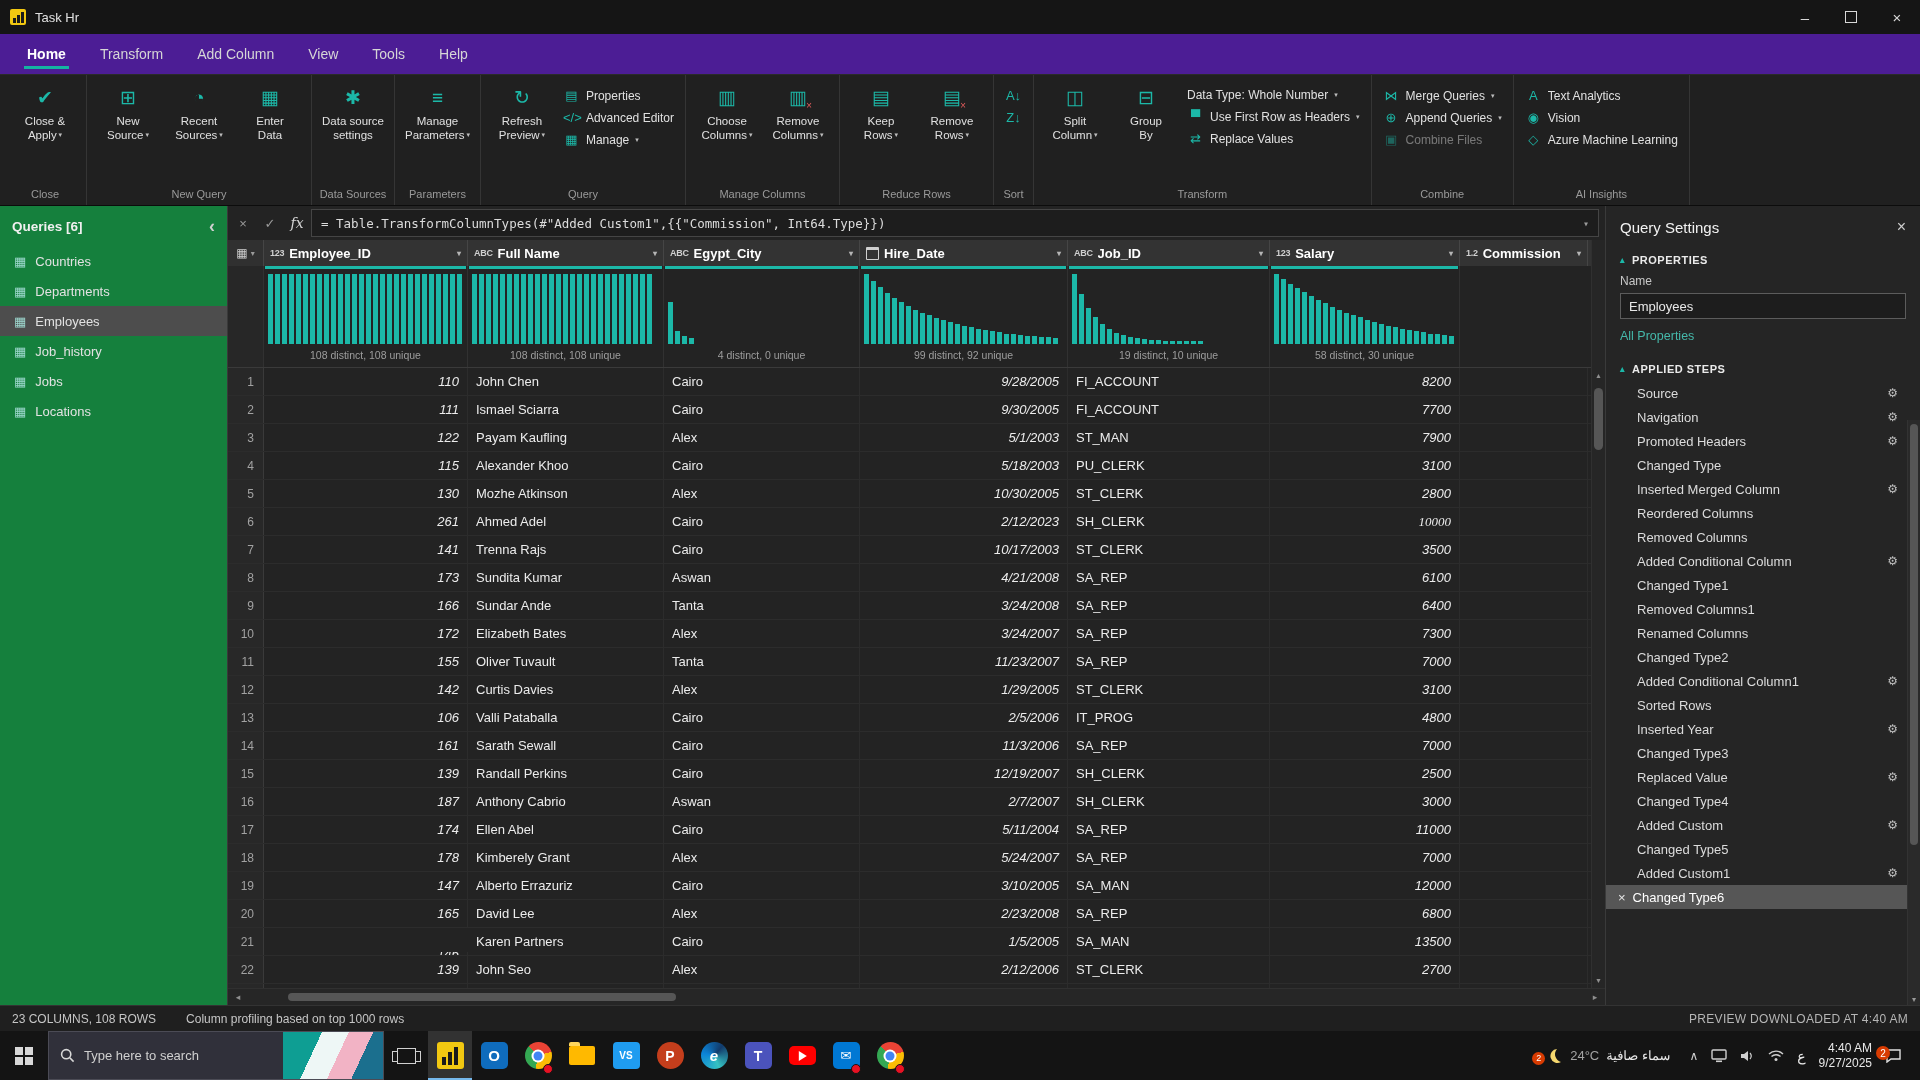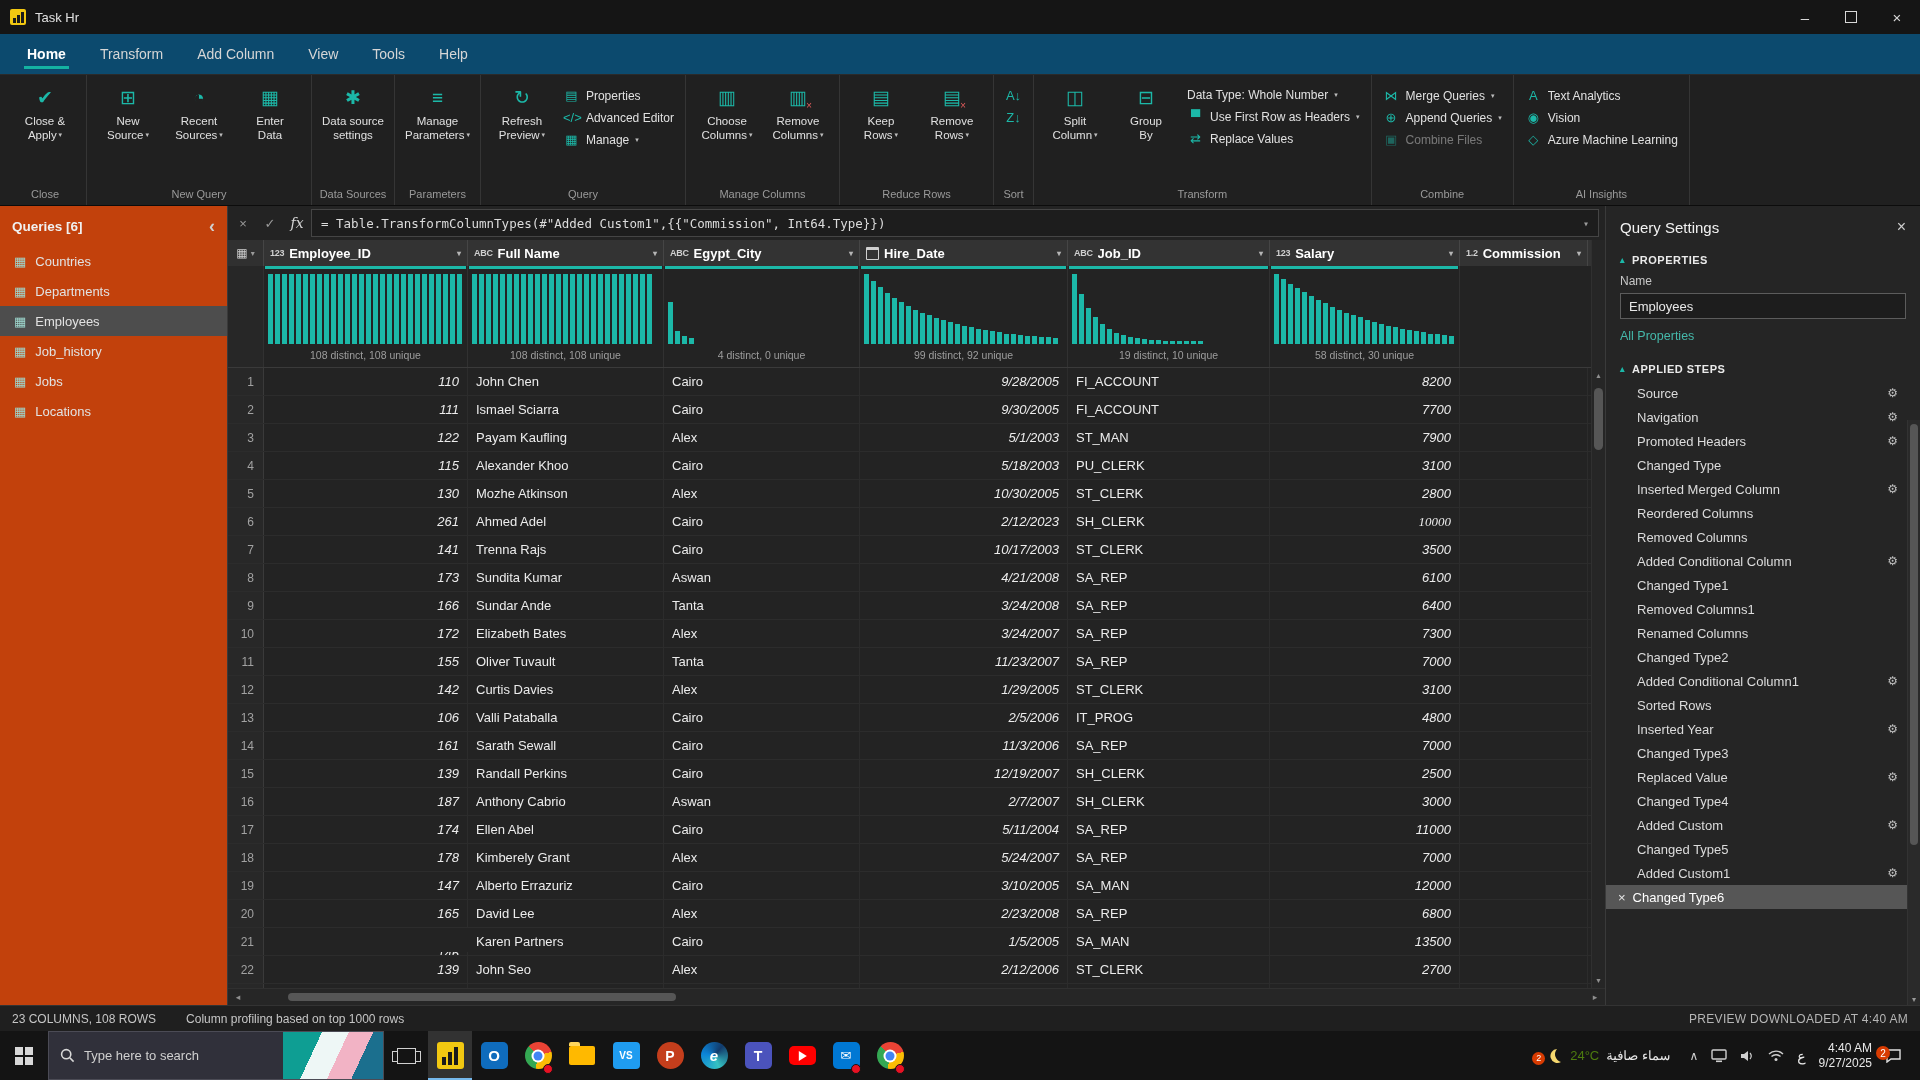--- a/index.html
+++ b/index.html
@@ -10,21 +10,21 @@
   .titlebar{height:34px;background:#151515;display:flex;justify-content:space-between;align-items:center;}
   .tb-left{display:flex;align-items:center;gap:9px;padding-left:10px;}
   .pbi-logo{width:16px;height:16px;background:#f2c811;border-radius:2px;display:flex;align-items:flex-end;justify-content:center;gap:1px;padding:2px;box-sizing:border-box;}
   .pbi-logo i{width:3px;background:#1a1a1a;display:block;}
   .tb-title{font-size:13px;color:#e0e0e0;}
   .win-controls{display:flex;height:100%;}
   .wc{width:46px;display:flex;align-items:center;justify-content:center;font-size:15px;color:#d8d8d8;}
   .maxbox{width:10px;height:10px;border:1px solid #d8d8d8;display:block;}
 
   
-  .menubar{height:40px;background:#0c4a6e;display:flex;align-items:stretch;padding-left:10px;}
+  .menubar{height:40px;background:#4c1d95;display:flex;align-items:stretch;padding-left:10px;}
   .mtab{padding:0 17px;display:flex;align-items:center;font-size:14px;color:#d6d6d6;position:relative;}
   .mtab.active{color:#fff;font-weight:bold;}
   .mtab.active::after{content:"";position:absolute;left:14px;right:14px;bottom:5px;height:3px;background:#14b3a2;}
 
   
   .ribbon{height:132px;background:#202020;display:flex;align-items:stretch;border-top:1px solid #2a2a2a;border-bottom:1px solid #0c0c0c;padding-left:4px;overflow:hidden;box-sizing:border-box;}
   .rgroup{display:flex;flex-direction:column;border-right:1px solid #353535;padding:4px 7px 0;}
   .rrow{flex:1;display:flex;align-items:stretch;gap:3px;}
   .rbig{min-width:62px;max-width:78px;display:flex;flex-direction:column;align-items:center;gap:5px;padding:7px 3px 0;text-align:center;}
   .ric{position:relative;font-size:19px;color:#1cb8a8;height:23px;line-height:23px;font-style:normal;}
@@ -34,21 +34,21 @@
   .rsmall{display:flex;align-items:center;gap:6px;font-size:12px;color:#e0e0e0;padding:2px 4px;white-space:nowrap;}
   .rsmall .ric{font-size:13px;height:15px;line-height:15px;width:17px;text-align:center;}
   .rdis{opacity:.45;}
   .rlabel{font-size:11px;color:#9a9a9a;text-align:center;padding:5px 0 5px;white-space:nowrap;}
   .ric-x{position:absolute;right:-5px;bottom:-2px;font-size:10px;color:#e05b5b;line-height:10px;}
 
   
   .content{display:flex;height:799px;background:#232323;}
 
   
-  .queries{width:228px;background:#c2410c;border-right:1px solid #3a3a3a;display:flex;flex-direction:column;flex:none;box-sizing:border-box;text-align:center;}
+  .queries{width:228px;background:#15803d;border-right:1px solid #3a3a3a;display:flex;flex-direction:column;flex:none;box-sizing:border-box;text-align:center;}
   .q-head{height:40px;display:flex;align-items:center;justify-content:space-between;padding:0 12px;font-size:13.5px;font-weight:bold;color:#f0f0f0;}
   .q-collapse{color:#cfcfcf;font-size:18px;}
   .q-item{height:30px;display:flex;align-items:center;gap:9px;padding-left:14px;font-size:13px;color:#e2e2e2;}
   .q-item.sel{background:#4d4d4d;}
   .q-ic{color:#9ed8cf;font-size:13px;}
 
   
   .center{flex:1;display:flex;flex-direction:column;min-width:0;}
   .fbar{height:34px;display:flex;align-items:center;background:#232323;padding:3px 6px 3px 2px;box-sizing:border-box;gap:1px;flex:none;}
   .fb-ic{width:26px;text-align:center;color:#9a9a9a;font-size:13px;}
@@ -145,21 +145,21 @@
   .ap-vscode{background:#1f9cf0;border-radius:4px;color:#fff;font-weight:bold;font-size:10px;}
   .ap-powerpoint{background:#c43e1c;border-radius:50%;color:#fff;font-weight:bold;font-size:14px;}
   .ap-edge{border-radius:50%;background:conic-gradient(from 160deg,#35c1c2,#0b84d8,#123b6b,#35c1c2);color:#fff;font-weight:bold;font-size:15px;font-style:italic;}
   .ap-teams{background:#4b53bc;border-radius:5px;color:#fff;font-weight:bold;font-size:14px;}
   .ap-youtube{width:27px;height:19px;background:#f00;border-radius:5px;position:relative;}
   .yt-play{position:absolute;left:50%;top:50%;transform:translate(-40%,-50%);width:0;height:0;border-left:8px solid #fff;border-top:5px solid transparent;border-bottom:5px solid transparent;}
   .ap-mail{background:#0078d4;border-radius:5px;color:#fff;font-size:13px;}
   .t-tray{margin-left:auto;display:flex;align-items:center;gap:13px;padding-right:14px;}
   .t-weather{display:flex;align-items:center;gap:7px;position:relative;padding:0 6px 0 10px;}
   .w-badge{position:absolute;left:-3px;top:5px;background:#d83b01;color:#fff;font-size:9px;width:13px;height:13px;border-radius:50%;display:flex;align-items:center;justify-content:center;}
-  .w-temp{font-size:13px;color:#4d7c0f;}
+  .w-temp{font-size:13px;color:#a3a3a3;}
   .w-desc{font-size:13px;color:#e8e8e8;}
   .tr-ic{color:#cfcfcf;font-size:12px;display:flex;align-items:center;}
   .tr-lang{font-size:14px;color:#e8e8e8;}
   .t-clock{display:flex;flex-direction:column;align-items:flex-end;font-size:12px;line-height:15px;color:#e8e8e8;}
   .t-notif{position:relative;display:flex;align-items:center;padding-right:4px;}
   .n-badge{position:absolute;left:-9px;bottom:3px;background:#d83b01;color:#fff;font-size:10px;min-width:14px;height:14px;border-radius:7px;display:flex;align-items:center;justify-content:center;padding:0 2px;box-sizing:border-box;}
 
   
   .watermark{position:absolute;left:963px;top:955px;transform:translateX(-50%);text-align:center;z-index:10;pointer-events:none;color:rgba(255,255,255,.42);}
   .wm1{font-size:46px;font-weight:bold;line-height:50px;}

